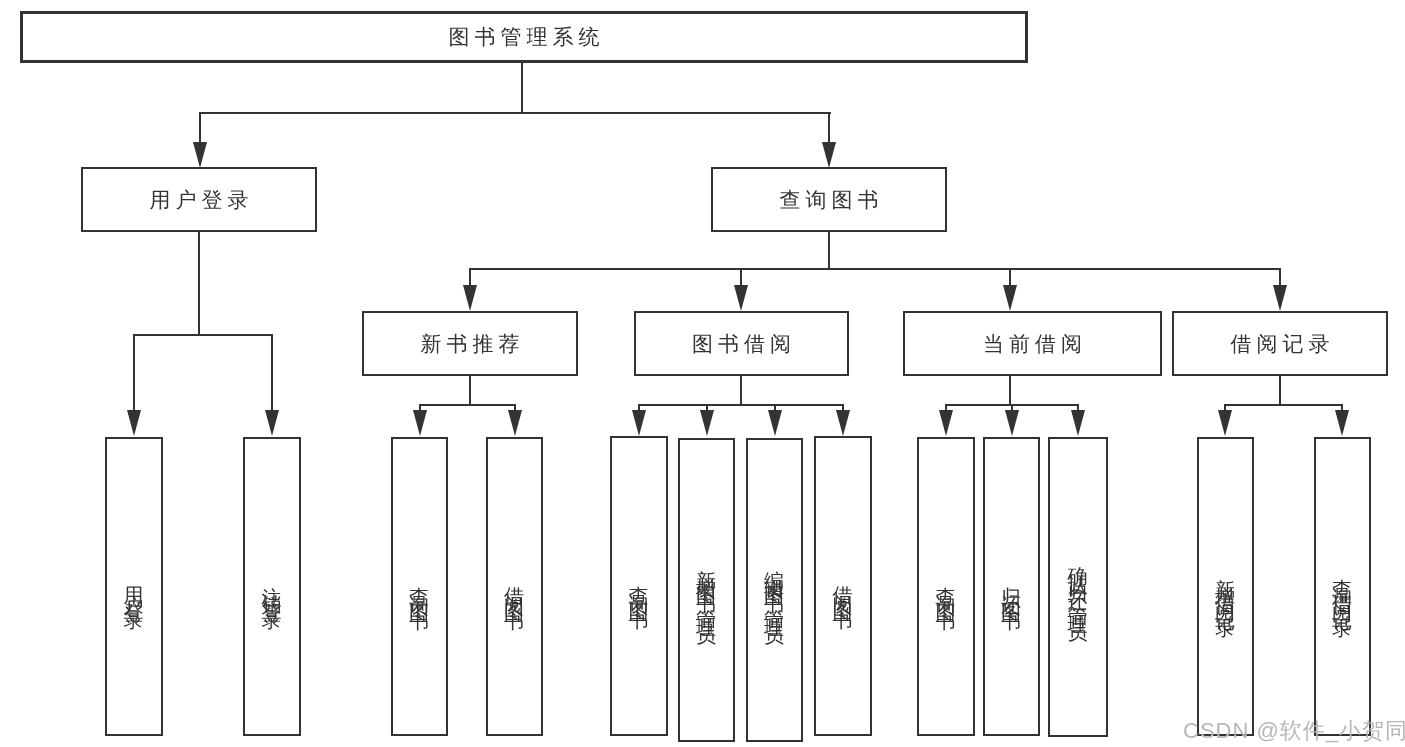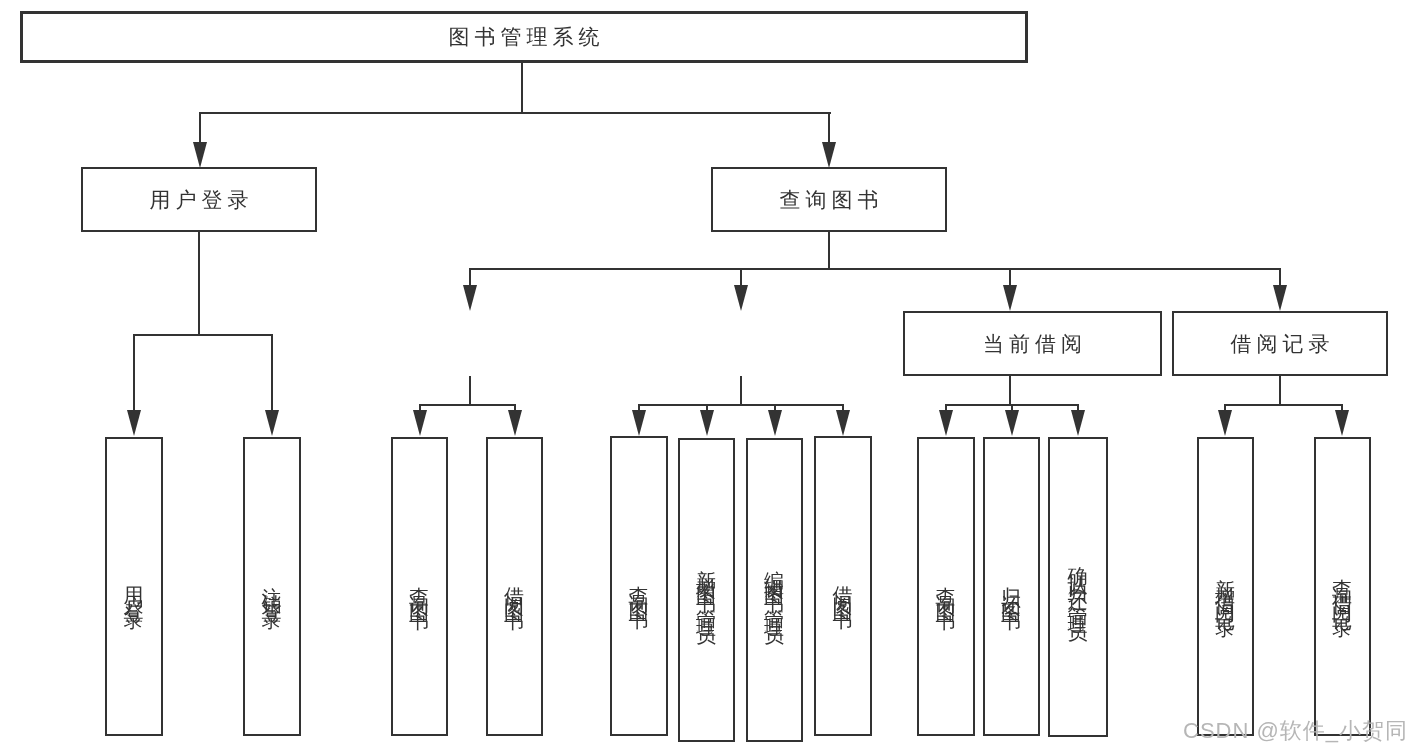--- a/index.html
+++ b/index.html
@@ -90,20 +90,26 @@
   <div class="hline" style="left:469px;top:268px;width:812px"></div>
   <div class="vline" style="left:469px;top:268px;height:20px"></div>
   <div class="arrow" style="left:463px;top:285px"></div>
   <div class="vline" style="left:740px;top:268px;height:20px"></div>
   <div class="arrow" style="left:734px;top:285px"></div>
   <div class="vline" style="left:1009px;top:268px;height:20px"></div>
   <div class="arrow" style="left:1003px;top:285px"></div>
   <div class="vline" style="left:1279px;top:268px;height:20px"></div>
   <div class="arrow" style="left:1273px;top:285px"></div>
 
+  <div class="box h" style="left:362px;top:311px;width:216px;height:65px">
+    <span>新书推荐</span>
+  </div>
+  <div class="box h" style="left:634px;top:311px;width:215px;height:65px">
+    <span>图书借阅</span>
+  </div>
   <div class="box h" style="left:903px;top:311px;width:259px;height:65px">
     <span>当前借阅</span>
   </div>
   <div class="box h" style="left:1172px;top:311px;width:216px;height:65px">
     <span>借阅记录</span>
   </div>
 
   <div class="vline" style="left:469px;top:376px;height:30px"></div>
   <div class="hline" style="left:419px;top:404px;width:97px"></div>
   <div class="vline" style="left:419px;top:404px;height:8px"></div>

